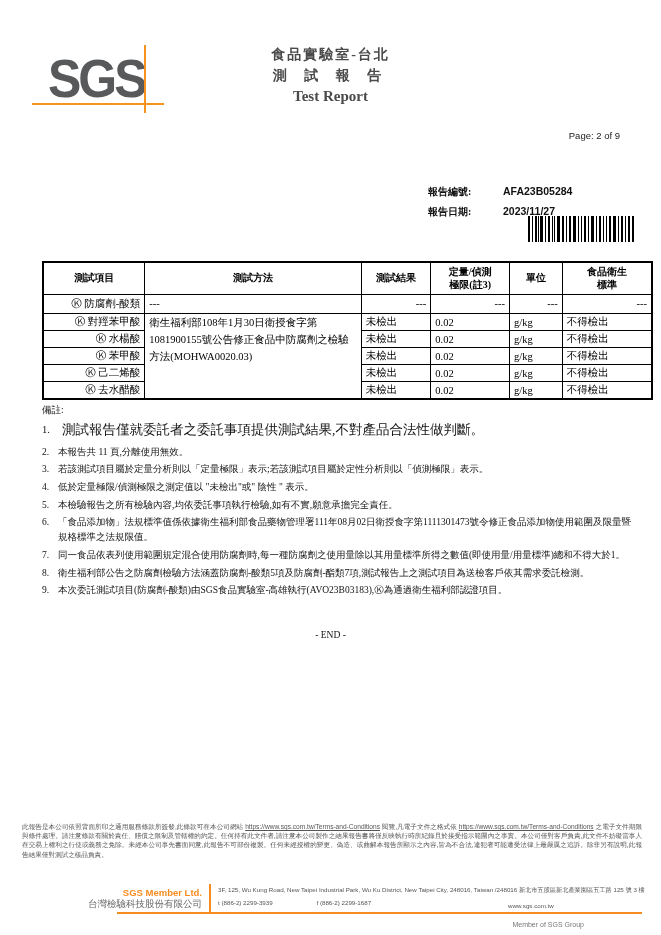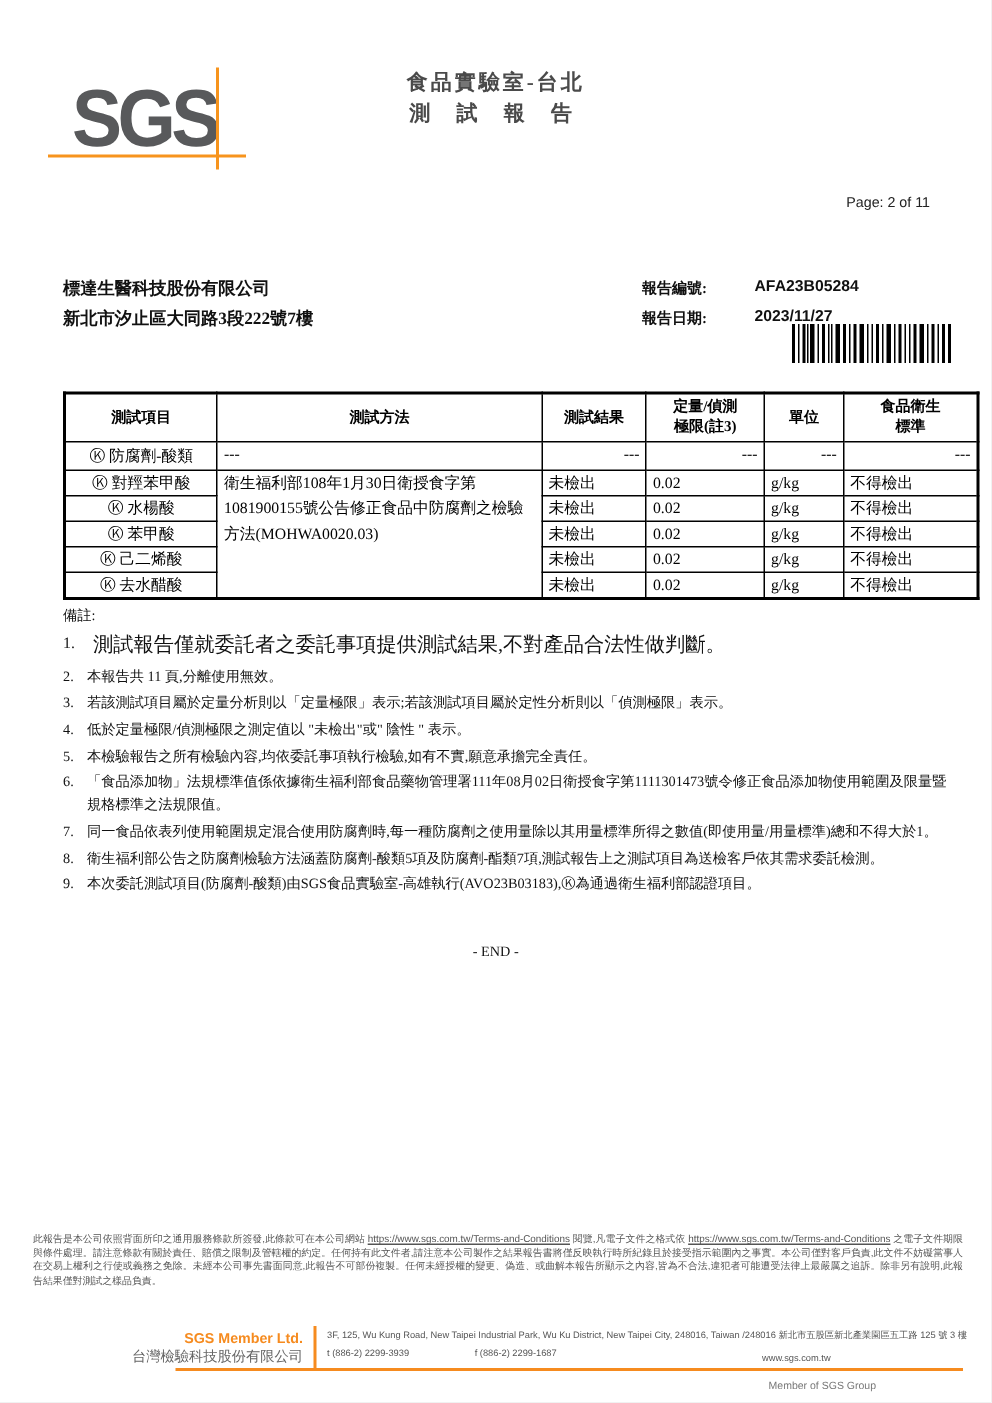--- a/index.html
+++ b/index.html
@@ -43,21 +43,21 @@
   table.results {
     position:absolute; left:42px; top:261px; width:611px;
     border-collapse:collapse; font-size:10.5px; color:#000;
     border:2px solid #000;
     padding-left:29px;
   }
   table.results th, table.results td { border:1px solid #000; padding:1px 4px; }
   table.results th { font-weight:bold; text-align:center; height:32px; font-size:10px; }
   table.results td { height:17px; }
   .wrapcap { display:inline-block; max-width:4.7em; line-height:1.35; }
-  .td-item { text-align:center; white-space:nowrap; }
+  .td-item { text-align:right; white-space:nowrap; }
   .td-method { text-align:left; vertical-align:top; line-height:1.6; padding-top:2px; }
   td.c { }
   td.r { text-align:right; padding-right:8px; }
   
   .notes { position:absolute; left:42px; top:404px; width:590px; }
   .notes-title { font-size:9.5px; margin-bottom:4px; }
   .note { display:flex; font-size:9.5px; line-height:1.55; margin-bottom:3px; }
   .note-num { flex:none; width:16px; }
   .note-text { flex:1; }
   .note-large { font-size:13.5px; margin:4px 0 6px 0; line-height:1.3; }
@@ -92,28 +92,25 @@
 
   <div class="logo">
     <span class="logo-text">SGS</span>
     <div class="logo-hline"></div>
     <div class="logo-vline"></div>
   </div>
 
   <div class="titles">
     <div class="t-zh1">食品實驗室-台北</div>
     <div class="t-zh2">測 試 報 告</div>
-  </div>
-
-  <div class="page-num">Page: 2 of 11</div>
-
-  <div class="client">
-    <div>標達生醫科技股份有限公司</div>
-    <div>新北市汐止區大同路3段222號7樓</div>
-  </div>
+    <div class="t-en2">Test Report</div>
+  </div>
+
+  <div class="page-num">Page: 2 of 9</div>
+
 
   <div class="meta-label row1">報告編號:</div>
   <div class="meta-value row1">AFA23B05284</div>
   <div class="meta-label row2">報告日期:</div>
   <div class="meta-value row2">2023/11/27</div>
 
   <svg class="barcode" viewBox="0 0 106 26" preserveAspectRatio="none">
     <rect x="0" y="0" width="2" height="26"></rect>
       <rect x="4" y="0" width="1" height="26"></rect>
     <rect x="7" y="0" width="2" height="26"></rect>

